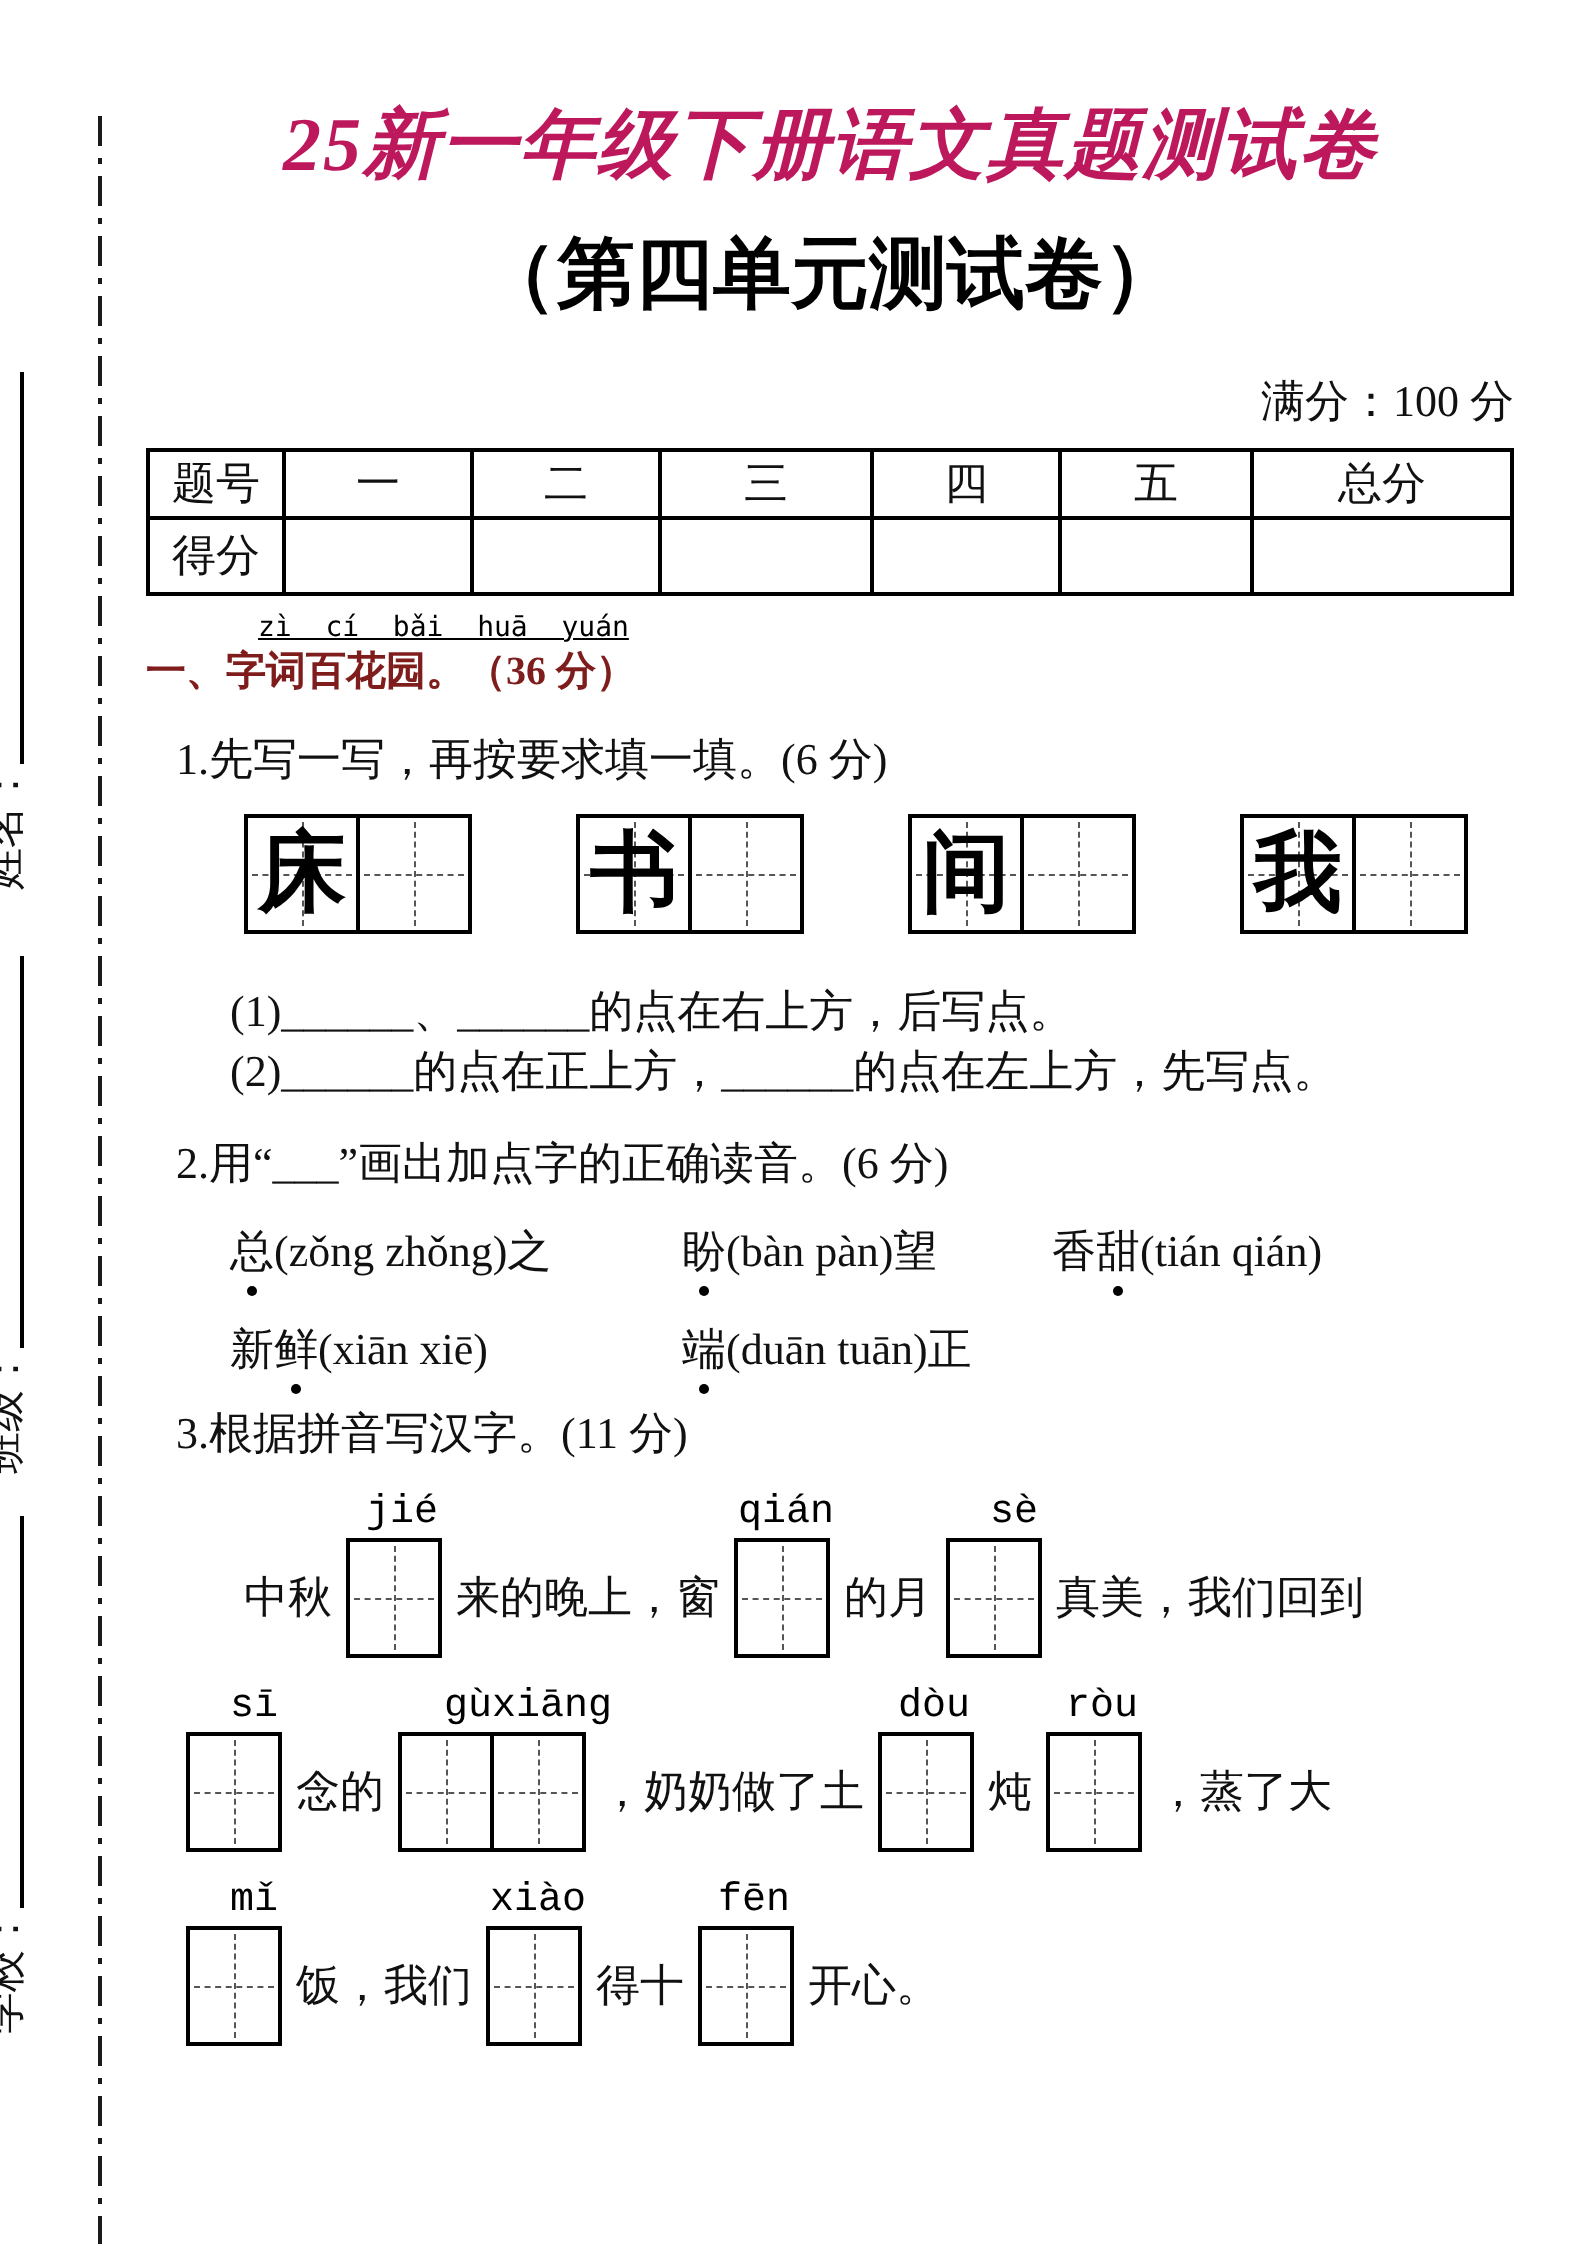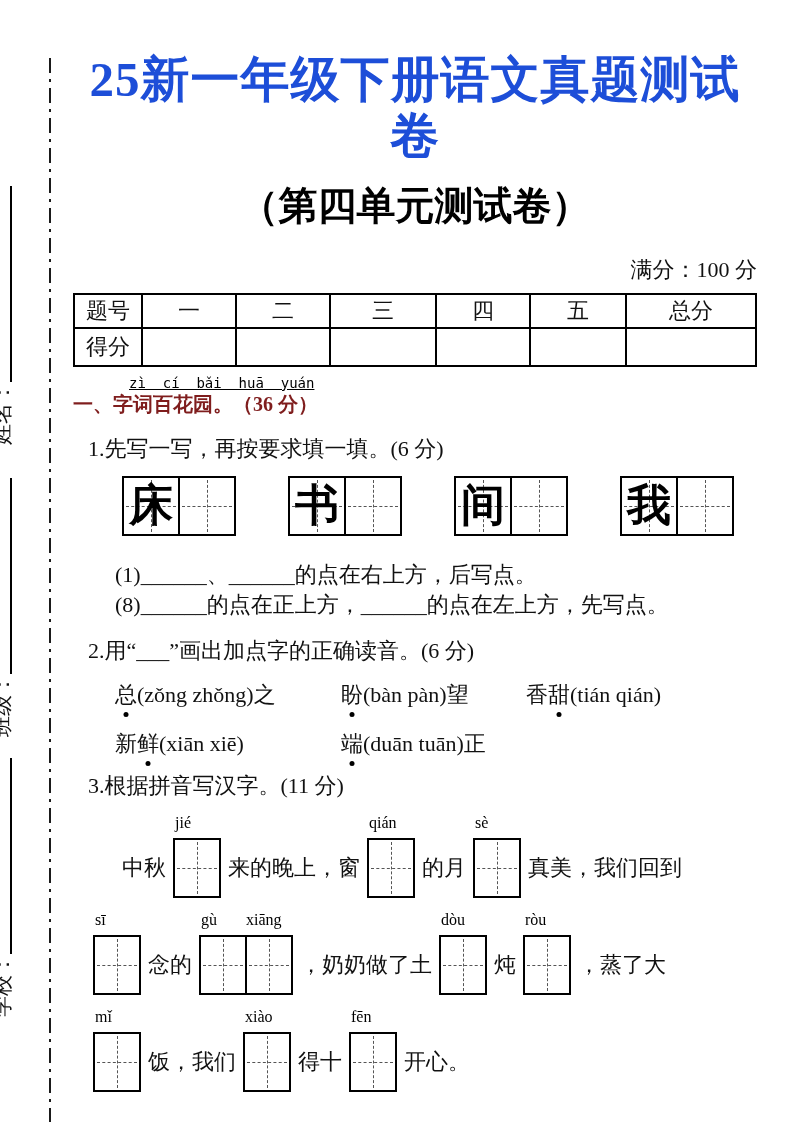--- a/index.html
+++ b/index.html
@@ -18,22 +18,22 @@
     transform:rotate(-90deg);transform-origin:0 100%;
     font-size:21px;display:flex;align-items:baseline;height:28px;
   }
   .side-field .rule{display:inline-block;width:196px;border-bottom:2px solid #000;align-self:flex-end;margin-bottom:4px;}
   .sf-name{top:417px;}
   .sf-class{top:709px;}
   .sf-school{top:989px;}
   
   .content{position:absolute;left:73px;top:0;width:684px;}
   .title{
-    margin:52px 0 0;text-align:center;font-size:49px;line-height:1.15;
-    font-weight:900;letter-spacing:1px;color:#1d4ed8;
+    margin:52px 0 0;text-align:center;font-size:38px;line-height:1.15;
+    font-weight:900;letter-spacing:1px;color:#be185d;font-style:italic;
   }
   .subtitle{margin:14px 0 0;text-align:center;font-size:39px;font-weight:900;color:#000;}
   .meta{margin-top:22px;text-align:right;font-size:22px;display:flex;justify-content:flex-end;gap:38px;}
   table.score{border-collapse:collapse;width:100%;margin-top:8px;table-layout:fixed;}
   table.score td{border:2px solid #000;text-align:center;font-size:22px;padding:0;}
   table.score tr:nth-child(1) td{height:32px;}
   table.score tr:nth-child(2) td{height:36px;}
   .sec-head{margin-top:8px;}
   .sec-pinyin{font-family:"DejaVu Sans Mono", monospace;font-size:14px;margin-left:56px;white-space:pre;color:#000;text-decoration:underline;}
   .sec-title{font-size:20px;font-weight:bold;color:#7f1d1d;margin-top:0;}
@@ -60,22 +60,22 @@
   
   .py-row{display:flex;align-items:flex-end;margin-top:37px;font-size:22px;}
   .py-row.r1{padding-left:42px;}
   .py-row.r2,.py-row.r3{padding-left:20px;}
   .py-row .seg{margin:0 7px 15px;white-space:nowrap;}
   .pbox{position:relative;border:2px solid #000;display:flex;}
   .pbox .wcell{position:relative;width:44px;height:56px;}
   .pbox .wcell + .wcell{border-left:2px solid #000;}
   .pbox .wcell::before{content:"";position:absolute;left:50%;top:2px;bottom:2px;border-left:1px dashed #555;}
   .pbox .wcell::after{content:"";position:absolute;top:50%;left:2px;right:2px;border-top:1px dashed #555;}
-  .pbox .py{position:absolute;top:-26px;left:0;width:100%;text-align:left;
-    font-family:Liberation Serif, serif;font-size:16px;color:#000;white-space:nowrap;}
+  .pbox .py{position:absolute;top:-26px;left:0;width:100%;text-align:right;
+    font-family:Liberation Mono, monospace;font-size:20px;color:#000;white-space:nowrap;}
   .pbox .py.half-l{width:50%;left:0;}
   .pbox .py.half-r{width:50%;left:50%;}
 </style>
 </head>
 <body>
 
 <div class="page">
 
   <div class="binding-line"></div>
 
@@ -152,21 +152,21 @@
       </div>
       <div class="cbox">
         <div class="cell">
             <span class="hz">我</span>
           </div>
         <div class="cell"></div>
       </div>
     </div>
 
     <p class="sub first">(1)______、______的点在右上方，后写点。</p>
-    <p class="sub">(8)______的点在正上方，______的点在左上方，先写点。</p>
+    <p class="sub">(2)______的点在正上方，______的点在左上方，先写点。</p>
 
     <p class="q">2.用“___”画出加点字的正确读音。(6 分)</p>
 
     <div class="q2-grid">
       <span class="q2-item"><span></span><span class="dotted">总</span><span class="pyseg">(zǒng zhǒng)之</span></span>
       <span class="q2-item"><span></span><span class="dotted">盼</span><span class="pyseg">(bàn pàn)望</span></span>
       <span class="q2-item"><span>香</span><span class="dotted">甜</span><span class="pyseg">(tián qián)</span></span>
       <span class="q2-item"><span>新</span><span class="dotted">鲜</span><span class="pyseg">(xiān xiē)</span></span>
       <span class="q2-item"><span></span><span class="dotted">端</span><span class="pyseg">(duān tuān)正</span></span>
     </div>

